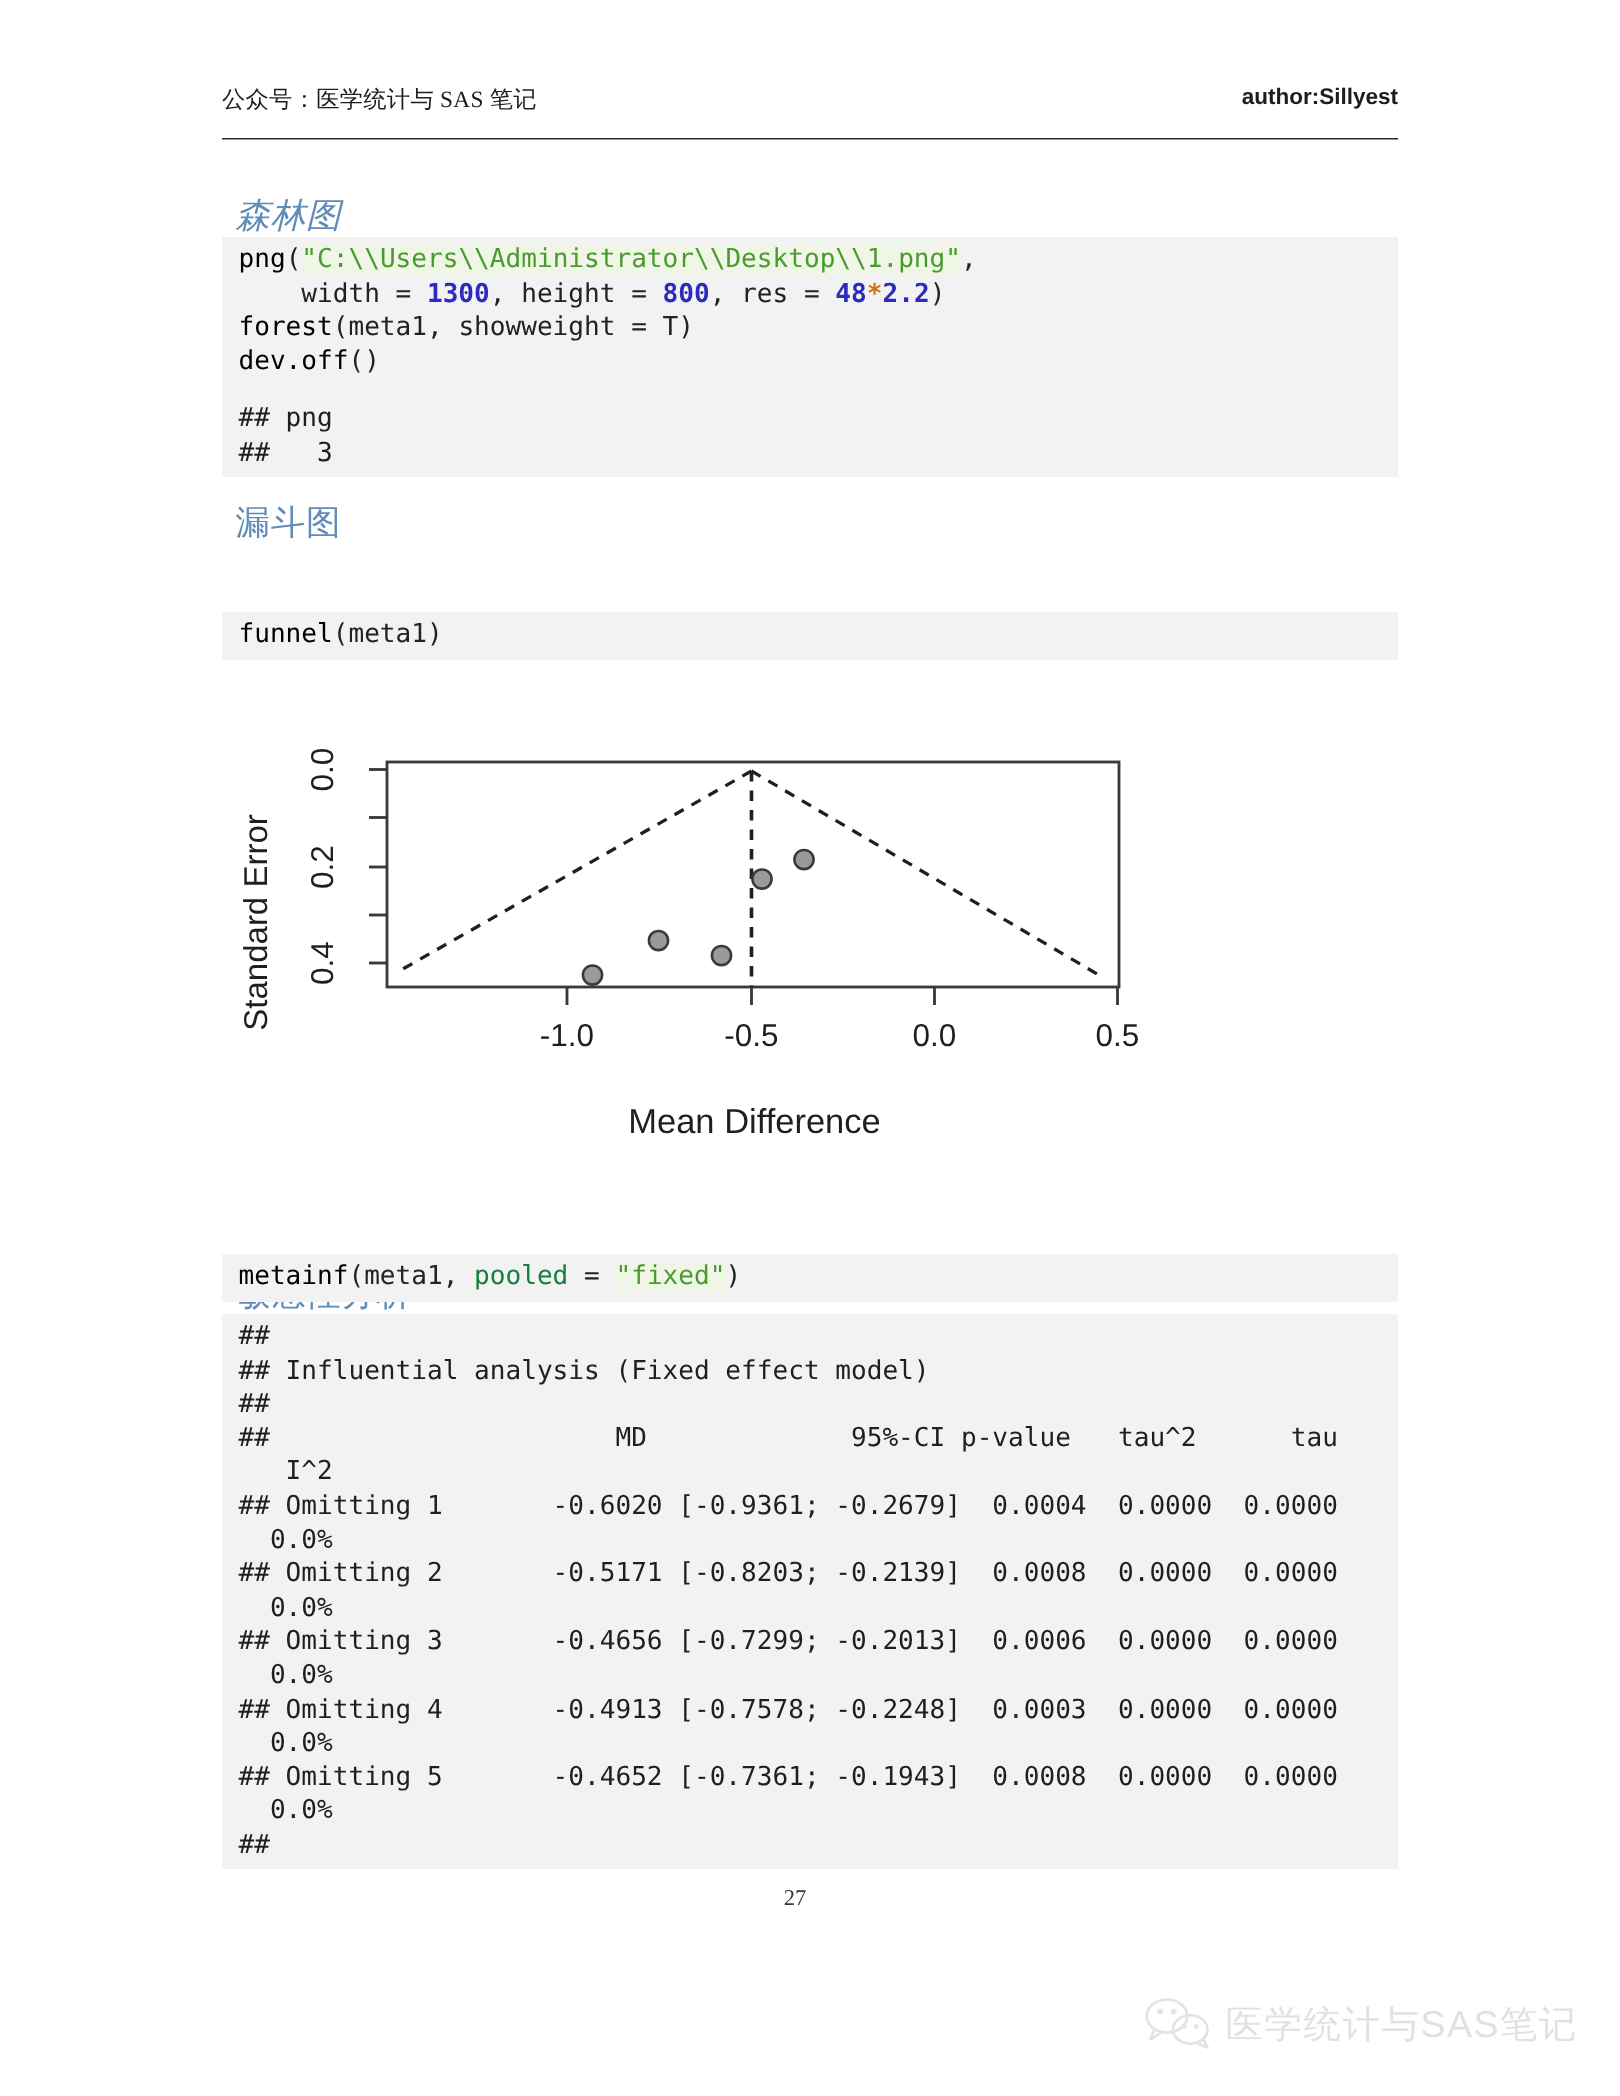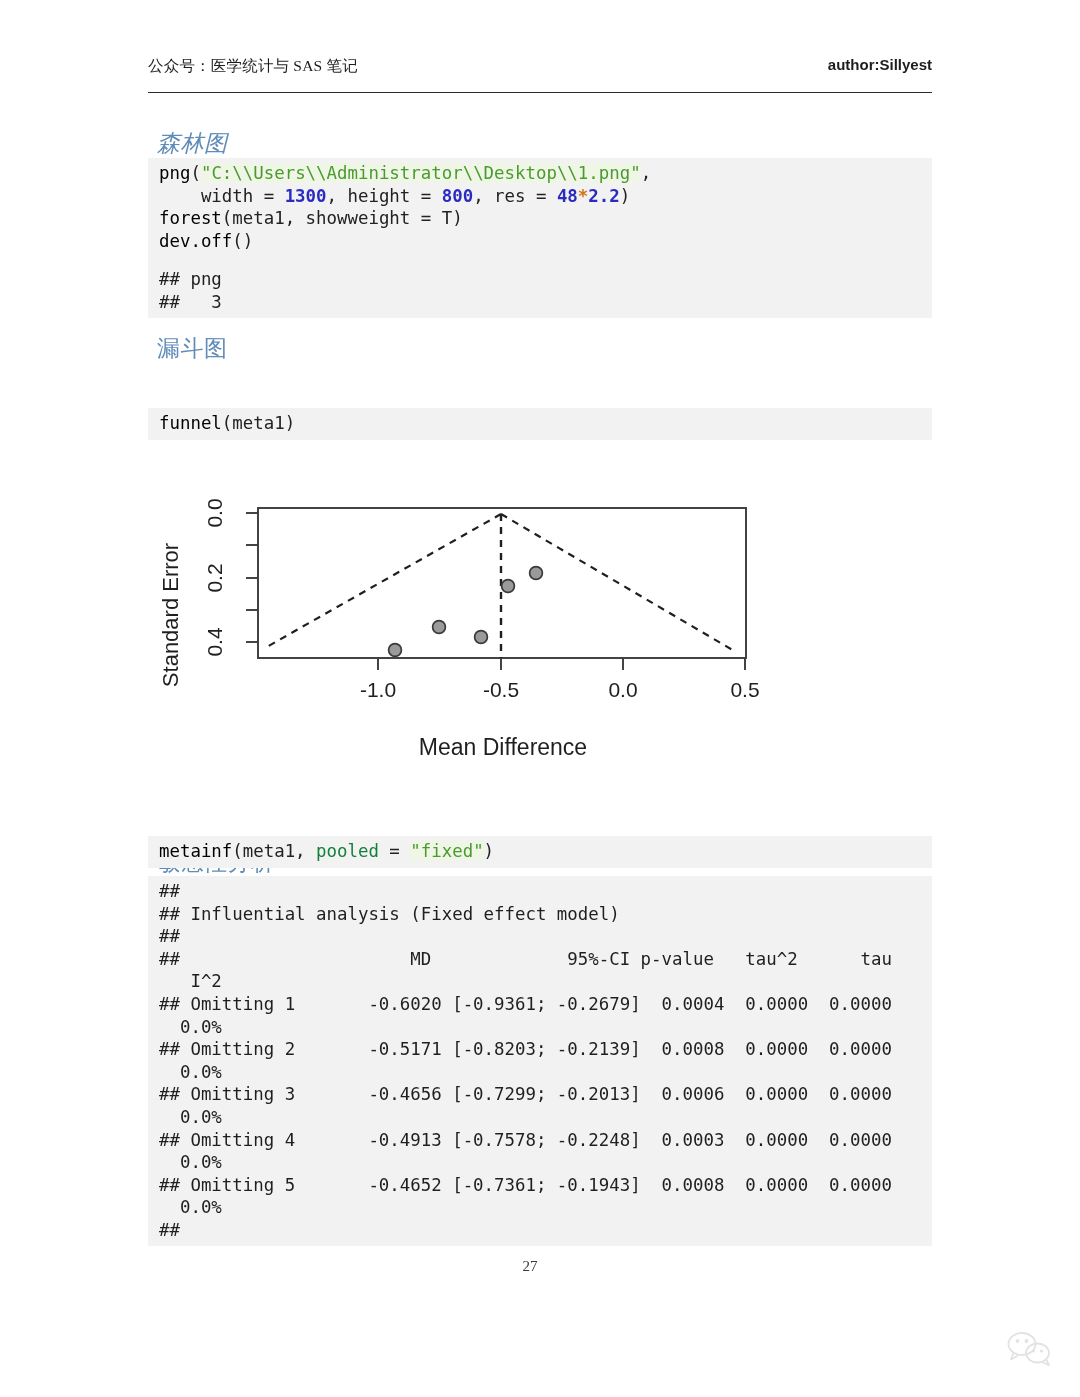--- a/index.html
+++ b/index.html
@@ -233,13 +233,14 @@
       <ellipse cx="31.5" cy="23" rx="11.5" ry="9.5"></ellipse>
       <path d="M40.5 30 L43 35 L37 32.5" stroke-linejoin="round" stroke-linecap="round"></path>
     </g>
     <g fill="#d2d2d2">
       <circle cx="11.5" cy="11" r="1.9"></circle>
       <circle cx="20.5" cy="11" r="1.9"></circle>
       <circle cx="27.5" cy="21" r="1.6"></circle>
       <circle cx="35.5" cy="21" r="1.6"></circle>
     </g>
   </svg>
+  <span class="wm-text">医学统计与SAS笔记</span>
 </div>
 
 </body></html>

